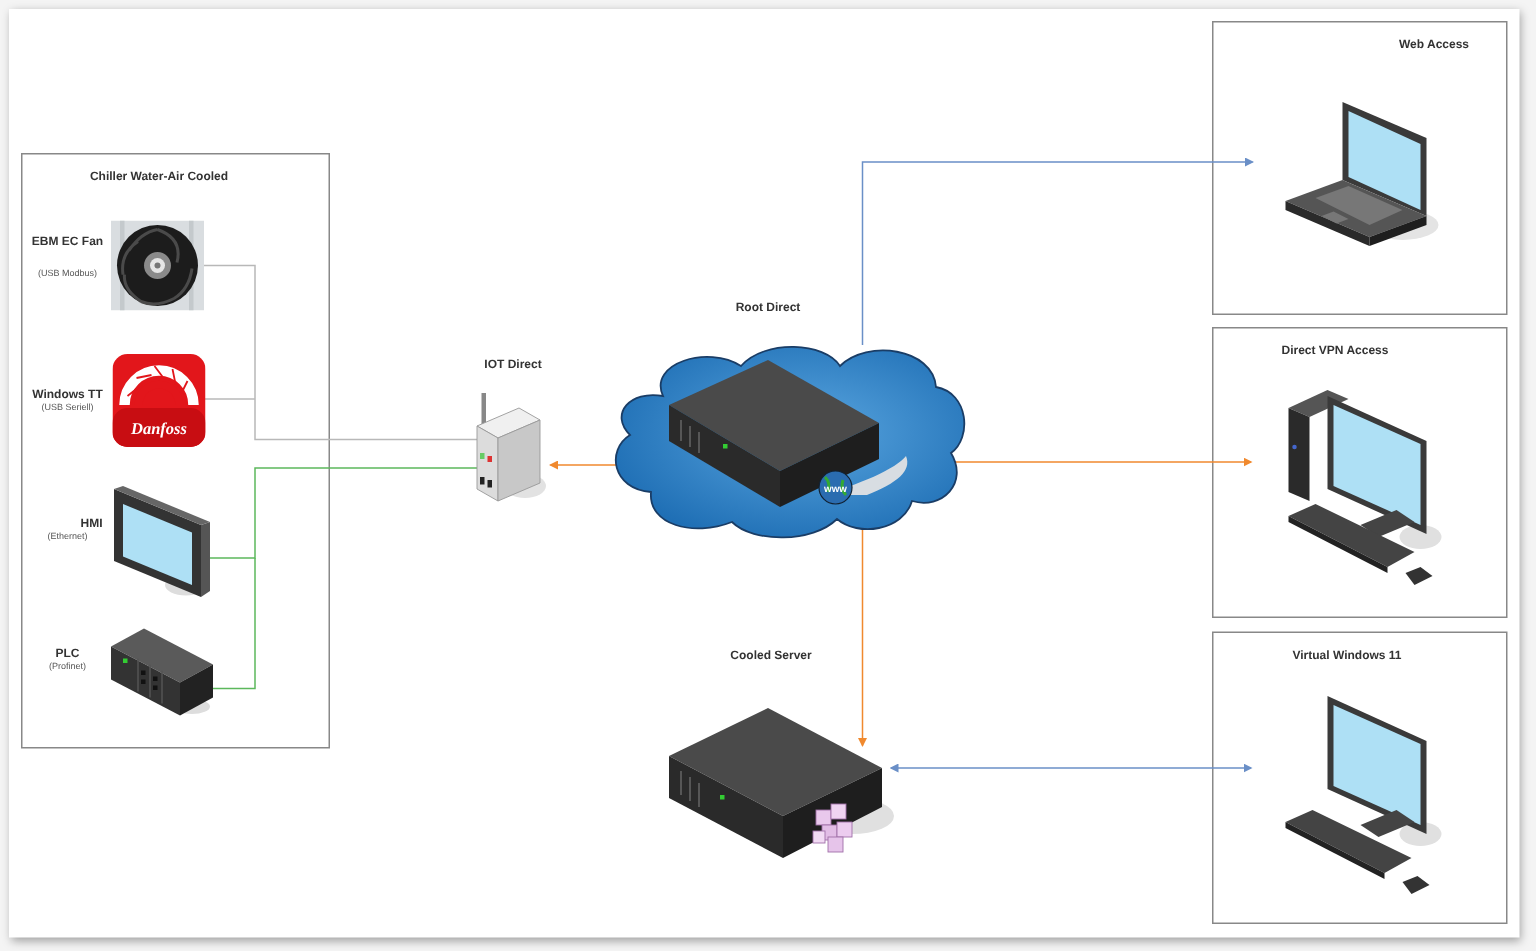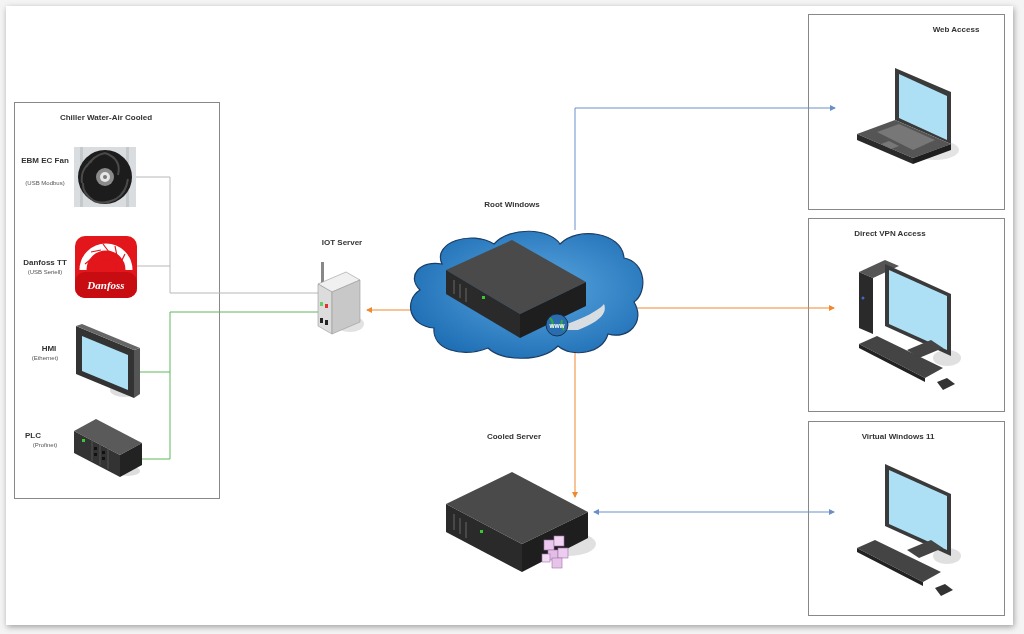--- a/index.html
+++ b/index.html
@@ -57,73 +57,73 @@
   <rect x="0" y="0" width="62" height="60" fill="#d9dde0"></rect>
   <rect x="6" y="0" width="3" height="60" fill="#c4c9cc"></rect>
     <rect x="52" y="0" width="3" height="60" fill="#c4c9cc"></rect>
   <circle cx="31" cy="30" r="27" fill="#1c1c1c"></circle>
   <path d="M31 6 Q48 12 44 28 M12 20 Q20 8 31 6 M8 36 Q6 22 18 14 M20 54 Q8 46 9 36 M42 52 Q30 58 20 54 M54 32 Q52 46 42 52" stroke="#4a4a4a" stroke-width="2" fill="none"></path>
   <circle cx="31" cy="30" r="9" fill="#8a8a8a"></circle>
     <circle cx="31" cy="30" r="5" fill="#e6e6e6"></circle>
     <circle cx="31" cy="30" r="2" fill="#777"></circle>
 </svg>
 
-<div class="label" style="left:14px;top:258px;width:62px;">Danfoss TT</div>
+<div class="label" style="left:14px;top:258px;width:62px;">Windows TT</div>
 <div class="sublabel" style="left:14px;top:269px;width:62px;">(USB Seriell)</div>
 <svg class="icon" style="left:75px;top:236px;" width="62" height="62" viewBox="0 0 62 62">
   <rect x="0" y="0" width="62" height="62" rx="10" fill="#e2161b"></rect>
   <rect x="0" y="36" width="62" height="26" rx="10" fill="#c80d12"></rect>
   <path d="M8 34 A23 23 0 0 1 54 34" fill="none" stroke="#fff" stroke-width="7"></path>
   <path d="M14 34 A17 17 0 0 1 48 34" fill="none" stroke="#e2161b" stroke-width="1.5"></path>
   <path d="M10 28 L20 20 M16 16 L26 14 M28 8 L34 16 M40 10 L42 20 M50 18 L46 26" stroke="#e2161b" stroke-width="1.2"></path>
   <path d="M20 34 A11 11 0 0 1 42 34" fill="#e2161b"></path>
   <text x="31" y="53" text-anchor="middle" font-family="Liberation Serif, serif" font-style="italic" font-weight="bold" font-size="11" fill="#fff">Danfoss</text>
 </svg>
 
-<div class="label" style="left:18px;top:344px;width:62px;">HMI</div>
+<div class="label" style="left:30px;top:344px;width:62px;">HMI</div>
 <div class="sublabel" style="left:14px;top:355px;width:62px;">(Ethernet)</div>
 <svg class="icon" style="left:72px;top:322px;" width="72" height="78" viewBox="0 0 72 78">
   <ellipse cx="52" cy="68" rx="14" ry="7" fill="#ddd"></ellipse>
   <polygon points="4,4 62,28 62,76 4,52" fill="#333"></polygon>
   <polygon points="62,28 68,26 68,72 62,76" fill="#555"></polygon>
   <polygon points="4,4 10,2 68,26 62,28" fill="#666"></polygon>
   <polygon points="10,14 56,33 56,68 10,49" fill="#aee0f5"></polygon>
 </svg>
 
-<div class="label" style="left:2px;top:431px;width:62px;">PLC</div>
+<div class="label" style="left:14px;top:431px;width:62px;">PLC</div>
 <div class="sublabel" style="left:14px;top:442px;width:62px;">(Profinet)</div>
 <svg class="icon" style="left:72px;top:413px;" width="72" height="66" viewBox="0 0 72 66">
   <ellipse cx="56" cy="58" rx="12" ry="5" fill="#ddd"></ellipse>
   <polygon points="2,18 24,6 70,30 48,42" fill="#5a5a5a"></polygon>
   <polygon points="2,18 48,42 48,64 2,40" fill="#333"></polygon>
   <polygon points="48,42 70,30 70,52 48,64" fill="#222"></polygon>
   <rect x="10" y="26" width="3" height="3" fill="#3c3"></rect>
   <line x1="20" y1="26" x2="20" y2="48" stroke="#555"></line>
     <line x1="28" y1="30" x2="28" y2="52" stroke="#555"></line>
     <line x1="36" y1="34" x2="36" y2="56" stroke="#555"></line>
   <rect x="22" y="34" width="3" height="3" fill="#111"></rect>
     <rect x="22" y="40" width="3" height="3" fill="#111"></rect>
   <rect x="30" y="38" width="3" height="3" fill="#111"></rect>
     <rect x="30" y="44" width="3" height="3" fill="#111"></rect>
 </svg>
 
-<div class="label" style="left:300px;top:238px;width:84px;">IOT Server</div>
+<div class="label" style="left:300px;top:238px;width:84px;">IOT Direct</div>
 <svg class="icon" style="left:316px;top:258px;" width="50" height="78" viewBox="0 0 50 78">
   <ellipse cx="34" cy="66" rx="14" ry="8" fill="#e2e2e2"></ellipse>
   <rect x="5" y="4" width="3" height="28" fill="#888"></rect>
   <polygon points="2,26 30,14 44,22 16,34" fill="#f0f0f0" stroke="#999" stroke-width="0.6"></polygon>
   <polygon points="2,26 16,34 16,76 2,68" fill="#dcdcdc" stroke="#999" stroke-width="0.6"></polygon>
   <polygon points="16,34 44,22 44,64 16,76" fill="#c8c8c8" stroke="#999" stroke-width="0.6"></polygon>
   <rect x="4" y="44" width="3" height="4" fill="#6c6"></rect>
     <rect x="9" y="46" width="3" height="4" fill="#d33"></rect>
   <rect x="4" y="60" width="3" height="5" fill="#222"></rect>
     <rect x="9" y="62" width="3" height="5" fill="#222"></rect>
 </svg>
 
-<div class="label" style="left:470px;top:200px;width:84px;">Root Windows</div>
+<div class="label" style="left:470px;top:200px;width:84px;">Root Direct</div>
 <svg class="icon" style="left:402px;top:222px;" width="246" height="140" viewBox="0 0 246 140">
   <defs>
     <radialGradient id="cg" cx="55%" cy="45%" r="60%">
         <stop offset="0%" stop-color="#5aa6e0"></stop>
         <stop offset="100%" stop-color="#1f6fb5"></stop>
       </radialGradient>
   </defs>
   <path d="M40 42 C30 20 70 8 92 22 C108 4 148 6 158 22 C176 4 220 10 222 36 C244 40 246 70 232 80 C244 100 226 118 206 112 C200 132 170 136 156 124 C140 140 100 140 86 126 C60 136 30 128 32 106 C6 104 2 78 18 68 C4 54 18 38 40 42 Z" fill="url(#cg)" stroke="#1a3d66" stroke-width="1.2"></path>
   <path d="M144 108 C170 102 196 90 202 82 C206 92 196 100 176 108 Z" fill="#d8dde2"></path>
   <polygon points="44,48 110,18 184,60 118,92" fill="#4a4a4a"></polygon>

